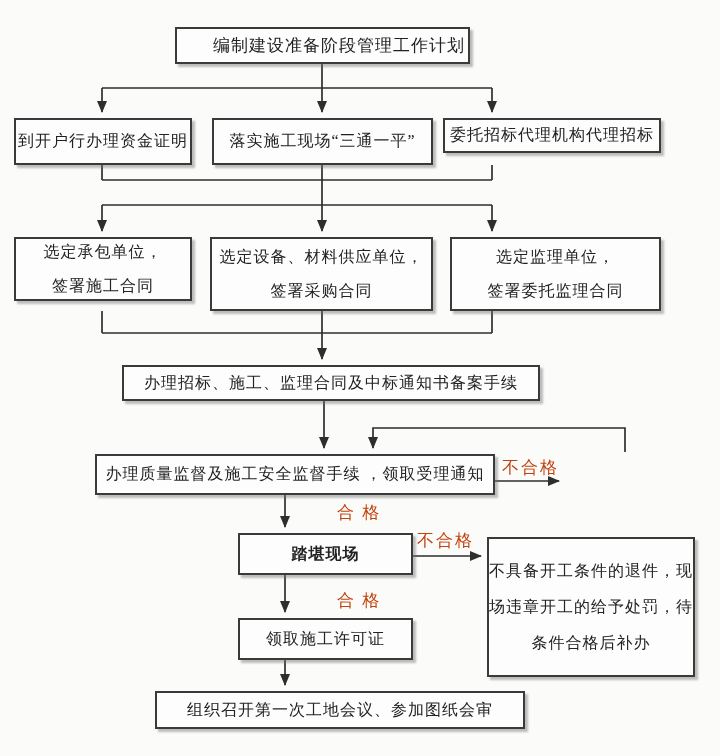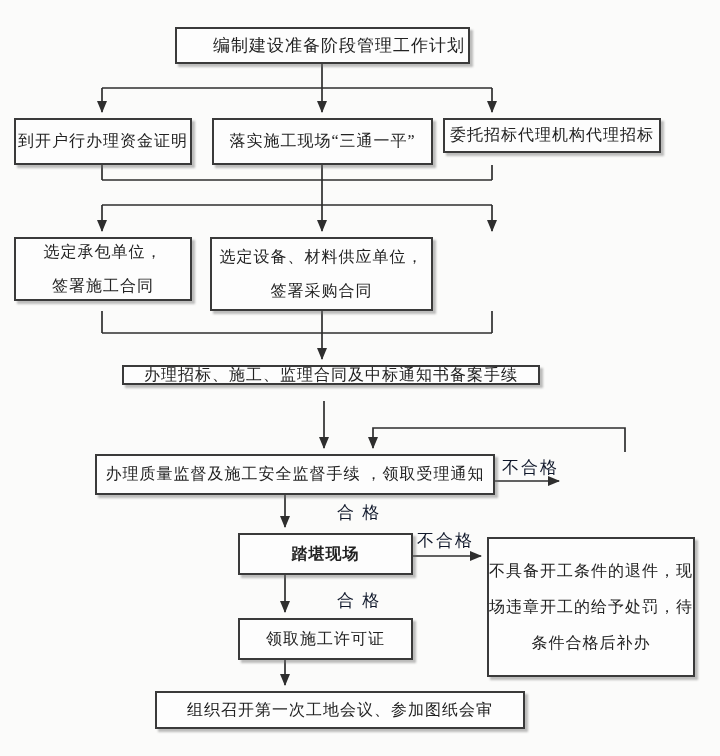--- a/index.html
+++ b/index.html
@@ -24,21 +24,21 @@
     letter-spacing:1px;
   }
   .node.big{font-size:17px;}
   .lh34{line-height:34px;}
   .lh36{line-height:36px;}
   .lh27{line-height:27px;}
   .edge-label{
     position:absolute;
     font-size:17px;
     letter-spacing:2px;
-    color:#0f172a;
+    color:#c2410c;
     white-space:pre;
   }
 </style>
 </head>
 <body>
 
 <div class="canvas">
 
   <svg class="wires" viewBox="0 0 720 756" xmlns="http://www.w3.org/2000/svg">
     <defs>
@@ -87,22 +87,24 @@
   <div class="node big" style="left:175px;top:27px;width:295px;height:37px;padding-left:33px;">编制建设准备阶段管理工作计划</div>
 
   <div class="node" style="left:14px;top:118px;width:178px;height:47px;">到开户行办理资金证明</div>
   <div class="node" style="left:212px;top:118px;width:221px;height:47px;">落实施工现场“三通一平”</div>
   <div class="node" style="left:443px;top:118px;width:218px;height:35px;">委托招标代理机构代理招标</div>
 
   <div class="node lh34" style="left:14px;top:237px;width:178px;height:64px;">选定承包单位，
 签署施工合同</div>
   <div class="node lh34" style="left:210px;top:237px;width:223px;height:74px;">选定设备、材料供应单位，
 签署采购合同</div>
+  <div class="node lh34" style="left:450px;top:237px;width:211px;height:74px;">选定监理单位，
+签署委托监理合同</div>
 
-  <div class="node" style="left:122px;top:365px;width:418px;height:20px;">办理招标、施工、监理合同及中标通知书备案手续</div>
+  <div class="node" style="left:122px;top:365px;width:418px;height:36px;">办理招标、施工、监理合同及中标通知书备案手续</div>
 
   <div class="node" style="left:95px;top:454px;width:400px;height:41px;text-align:center;">办理质量监督及施工安全监督手续 ，领取受理通知</div>
 
 
   <div class="node" style="left:238px;top:533px;width:175px;height:42px;font-weight:bold;">踏堪现场</div>
 
   <div class="node lh36" style="left:487px;top:537px;width:208px;height:140px;">不具备开工条件的退件，现
 场违章开工的给予处罚，待
 条件合格后补办</div>
 

